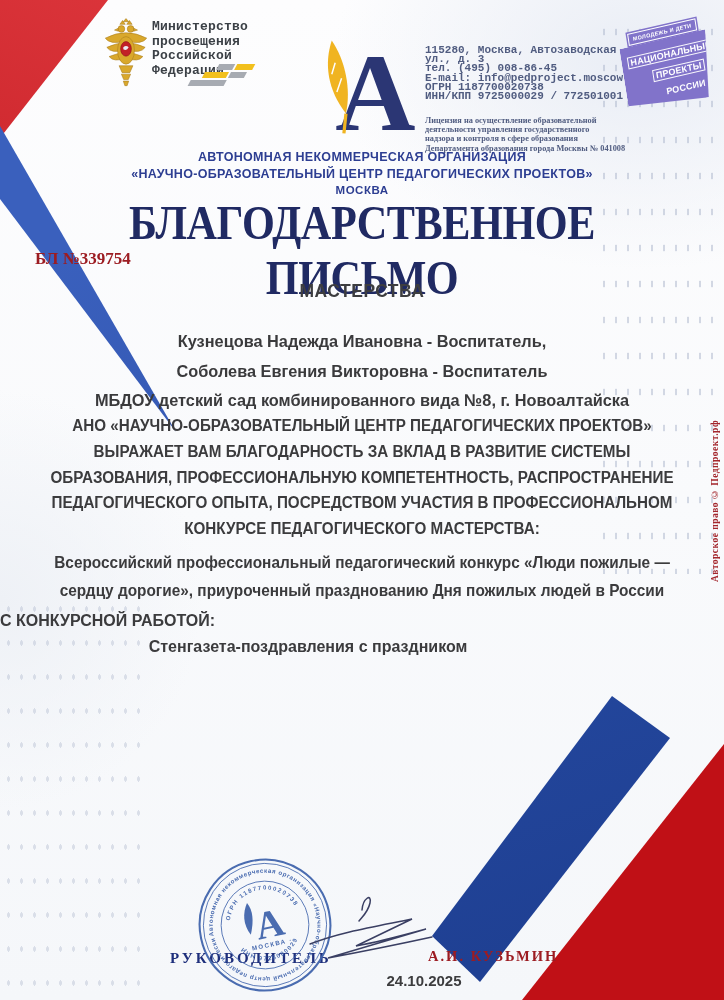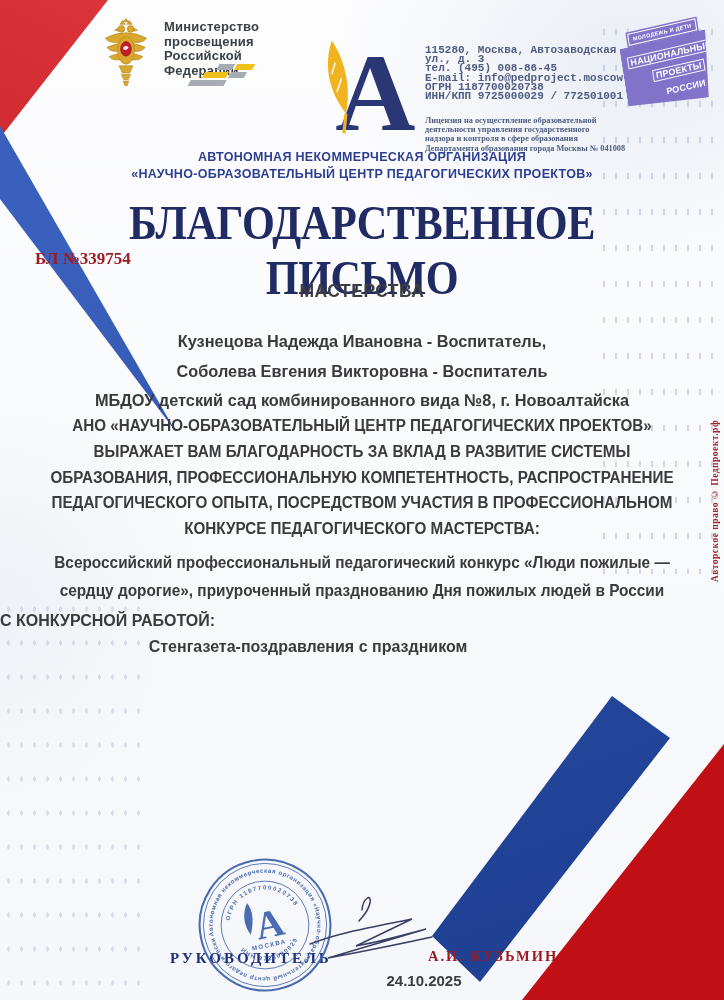--- a/index.html
+++ b/index.html
@@ -13,21 +13,21 @@
   .ribbon{position:absolute;inset:0;pointer-events:none;}
   .tl-red{clip-path:polygon(0 0,108px 0,0 138px);background:linear-gradient(205deg,#e23b41 10%,#b30e14 80%);}
   .tl-blue{clip-path:polygon(0 126px,0 199px,176px 432px);background:linear-gradient(150deg,#3a60bd 20%,#27479e 90%);}
   .br-blue{clip-path:polygon(612px 696px,670px 738px,480px 982px,432px 936px);background:linear-gradient(340deg,#1f4093 10%,#2f58b6 90%);}
   .br-red{clip-path:polygon(724px 744px,724px 1000px,522px 1000px);background:linear-gradient(135deg,#ef5156 5%,#c01016 75%);}
   .dots{position:absolute;background-image:radial-gradient(rgba(170,180,202,.5) 1.1px,rgba(0,0,0,0) 1.3px);background-size:12px 36px;pointer-events:none;}
   .dots-right{left:598px;top:14px;width:122px;height:560px;}
   .dots-left{left:2px;top:592px;width:142px;height:402px;background-size:13px 34px;opacity:.75;}
   .lines{white-space:pre-line;}
   
-  .ministry-name{left:164px;top:20px;font-family:Liberation Sans, sans-serif;font-weight:bold;
+  .ministry-name{left:152px;top:20px;font-family:Liberation Mono, monospace;font-weight:bold;
     font-size:13px;line-height:14.5px;color:#3b4046;letter-spacing:.2px;}
   .registry{left:104px;top:93px;width:250px;font-family:"Liberation Serif",serif;font-weight:bold;
     font-size:8.3px;line-height:9.3px;color:#505c80;}
   .contacts{left:425px;top:46px;width:210px;font-family:Liberation Mono, monospace;font-weight:bold;
     font-size:11px;line-height:9.2px;color:#505c80;}
   .license{left:425px;top:116px;width:220px;font-family:"Liberation Serif",serif;font-weight:bold;
     font-size:8.3px;line-height:9.2px;color:#505c80;}
   
   .badge{left:622px;top:20px;width:88px;transform:rotate(-13deg) skewX(-4deg);transform-origin:50% 50%;}
   .badge .tab{display:inline-block;background:#8173ca;border:1px solid #fff;color:#fff;
@@ -136,20 +136,21 @@
     <span class="tab">МОЛОДЕЖЬ И ДЕТИ</span>
     <div class="body">
       <span>НАЦИОНАЛЬНЫЕ</span><br>
       <span>ПРОЕКТЫ</span><br>
       <span style="border:none;">РОССИИ</span>
     </div>
   </div>
 
   <div class="abs org1">АВТОНОМНАЯ НЕКОММЕРЧЕСКАЯ ОРГАНИЗАЦИЯ</div>
   <div class="abs org2">«НАУЧНО-ОБРАЗОВАТЕЛЬНЫЙ ЦЕНТР ПЕДАГОГИЧЕСКИХ ПРОЕКТОВ»</div>
+  <div class="abs org3">МОСКВА</div>
 
   <div class="abs title">БЛАГОДАРСТВЕННОЕ ПИСЬМО</div>
 
   <div class="abs docnum">БЛ №339754</div>
 
   <div class="abs salut">МАСТЕРСТВА</div>
 
   <div class="abs recips lines">Кузнецова Надежда Ивановна - Воспитатель,
 Соболева Евгения Викторовна - Воспитатель
 МБДОУ детский сад комбинированного вида №8, г. Новоалтайска</div>

